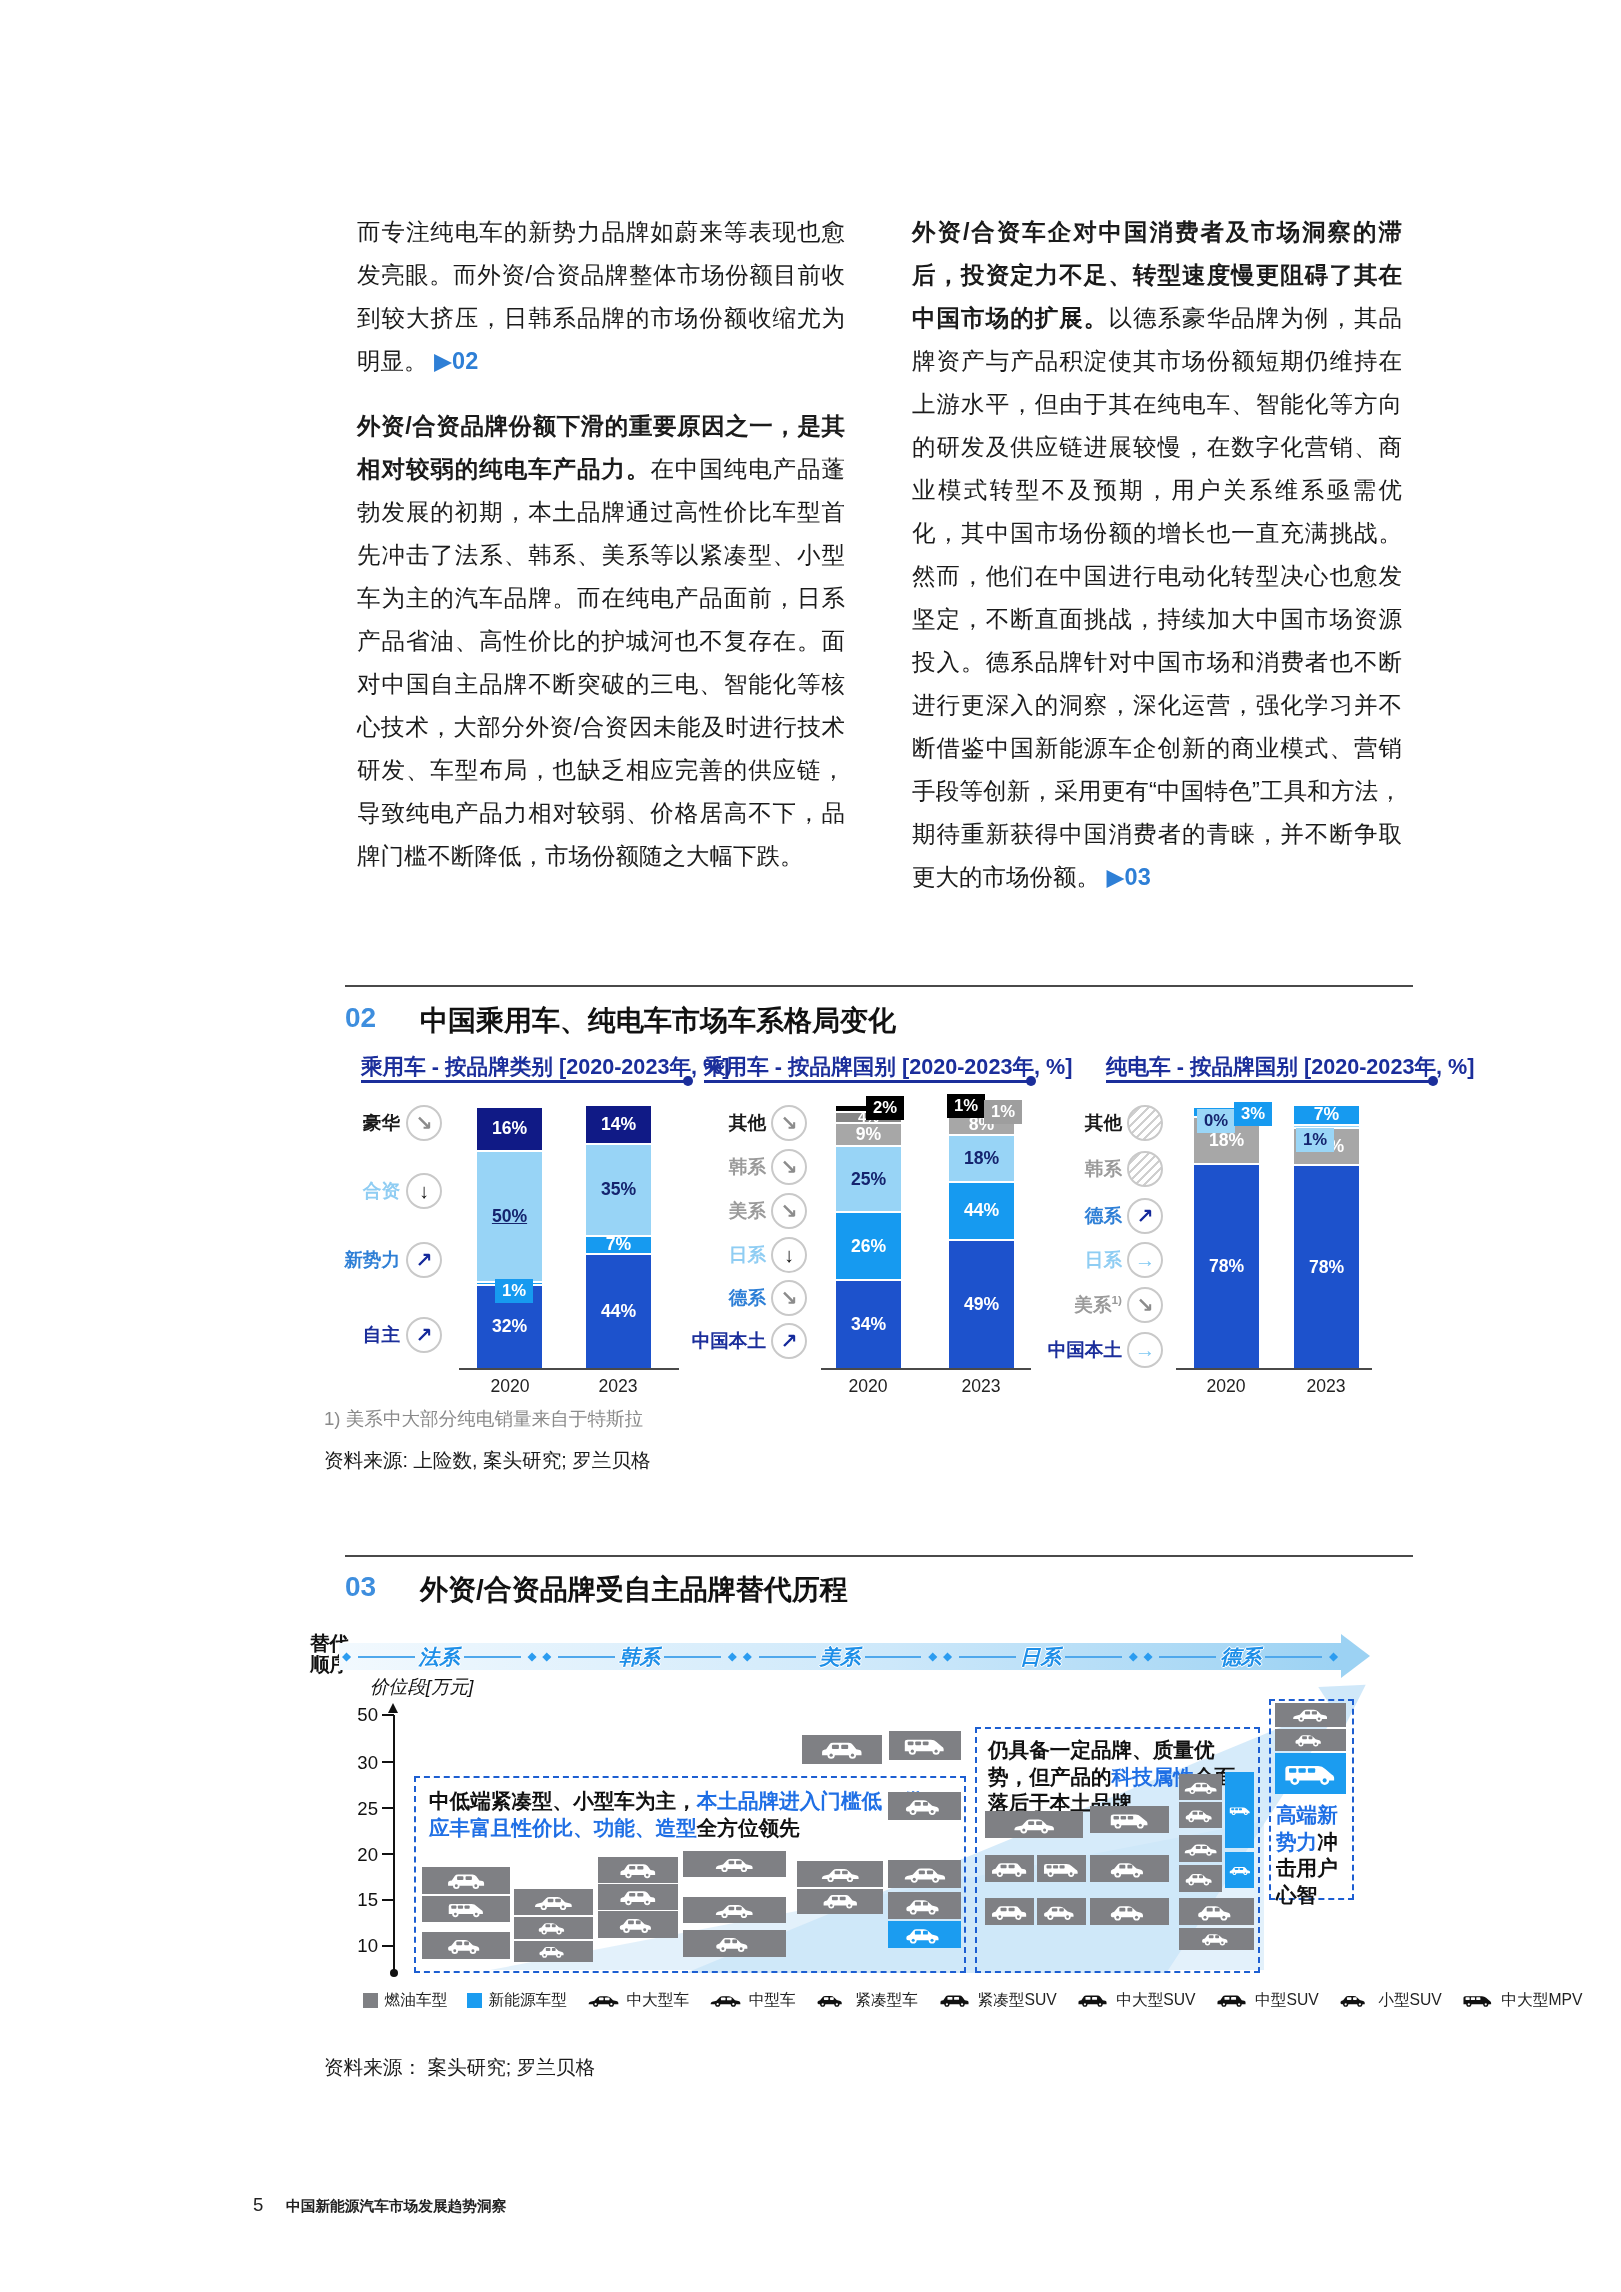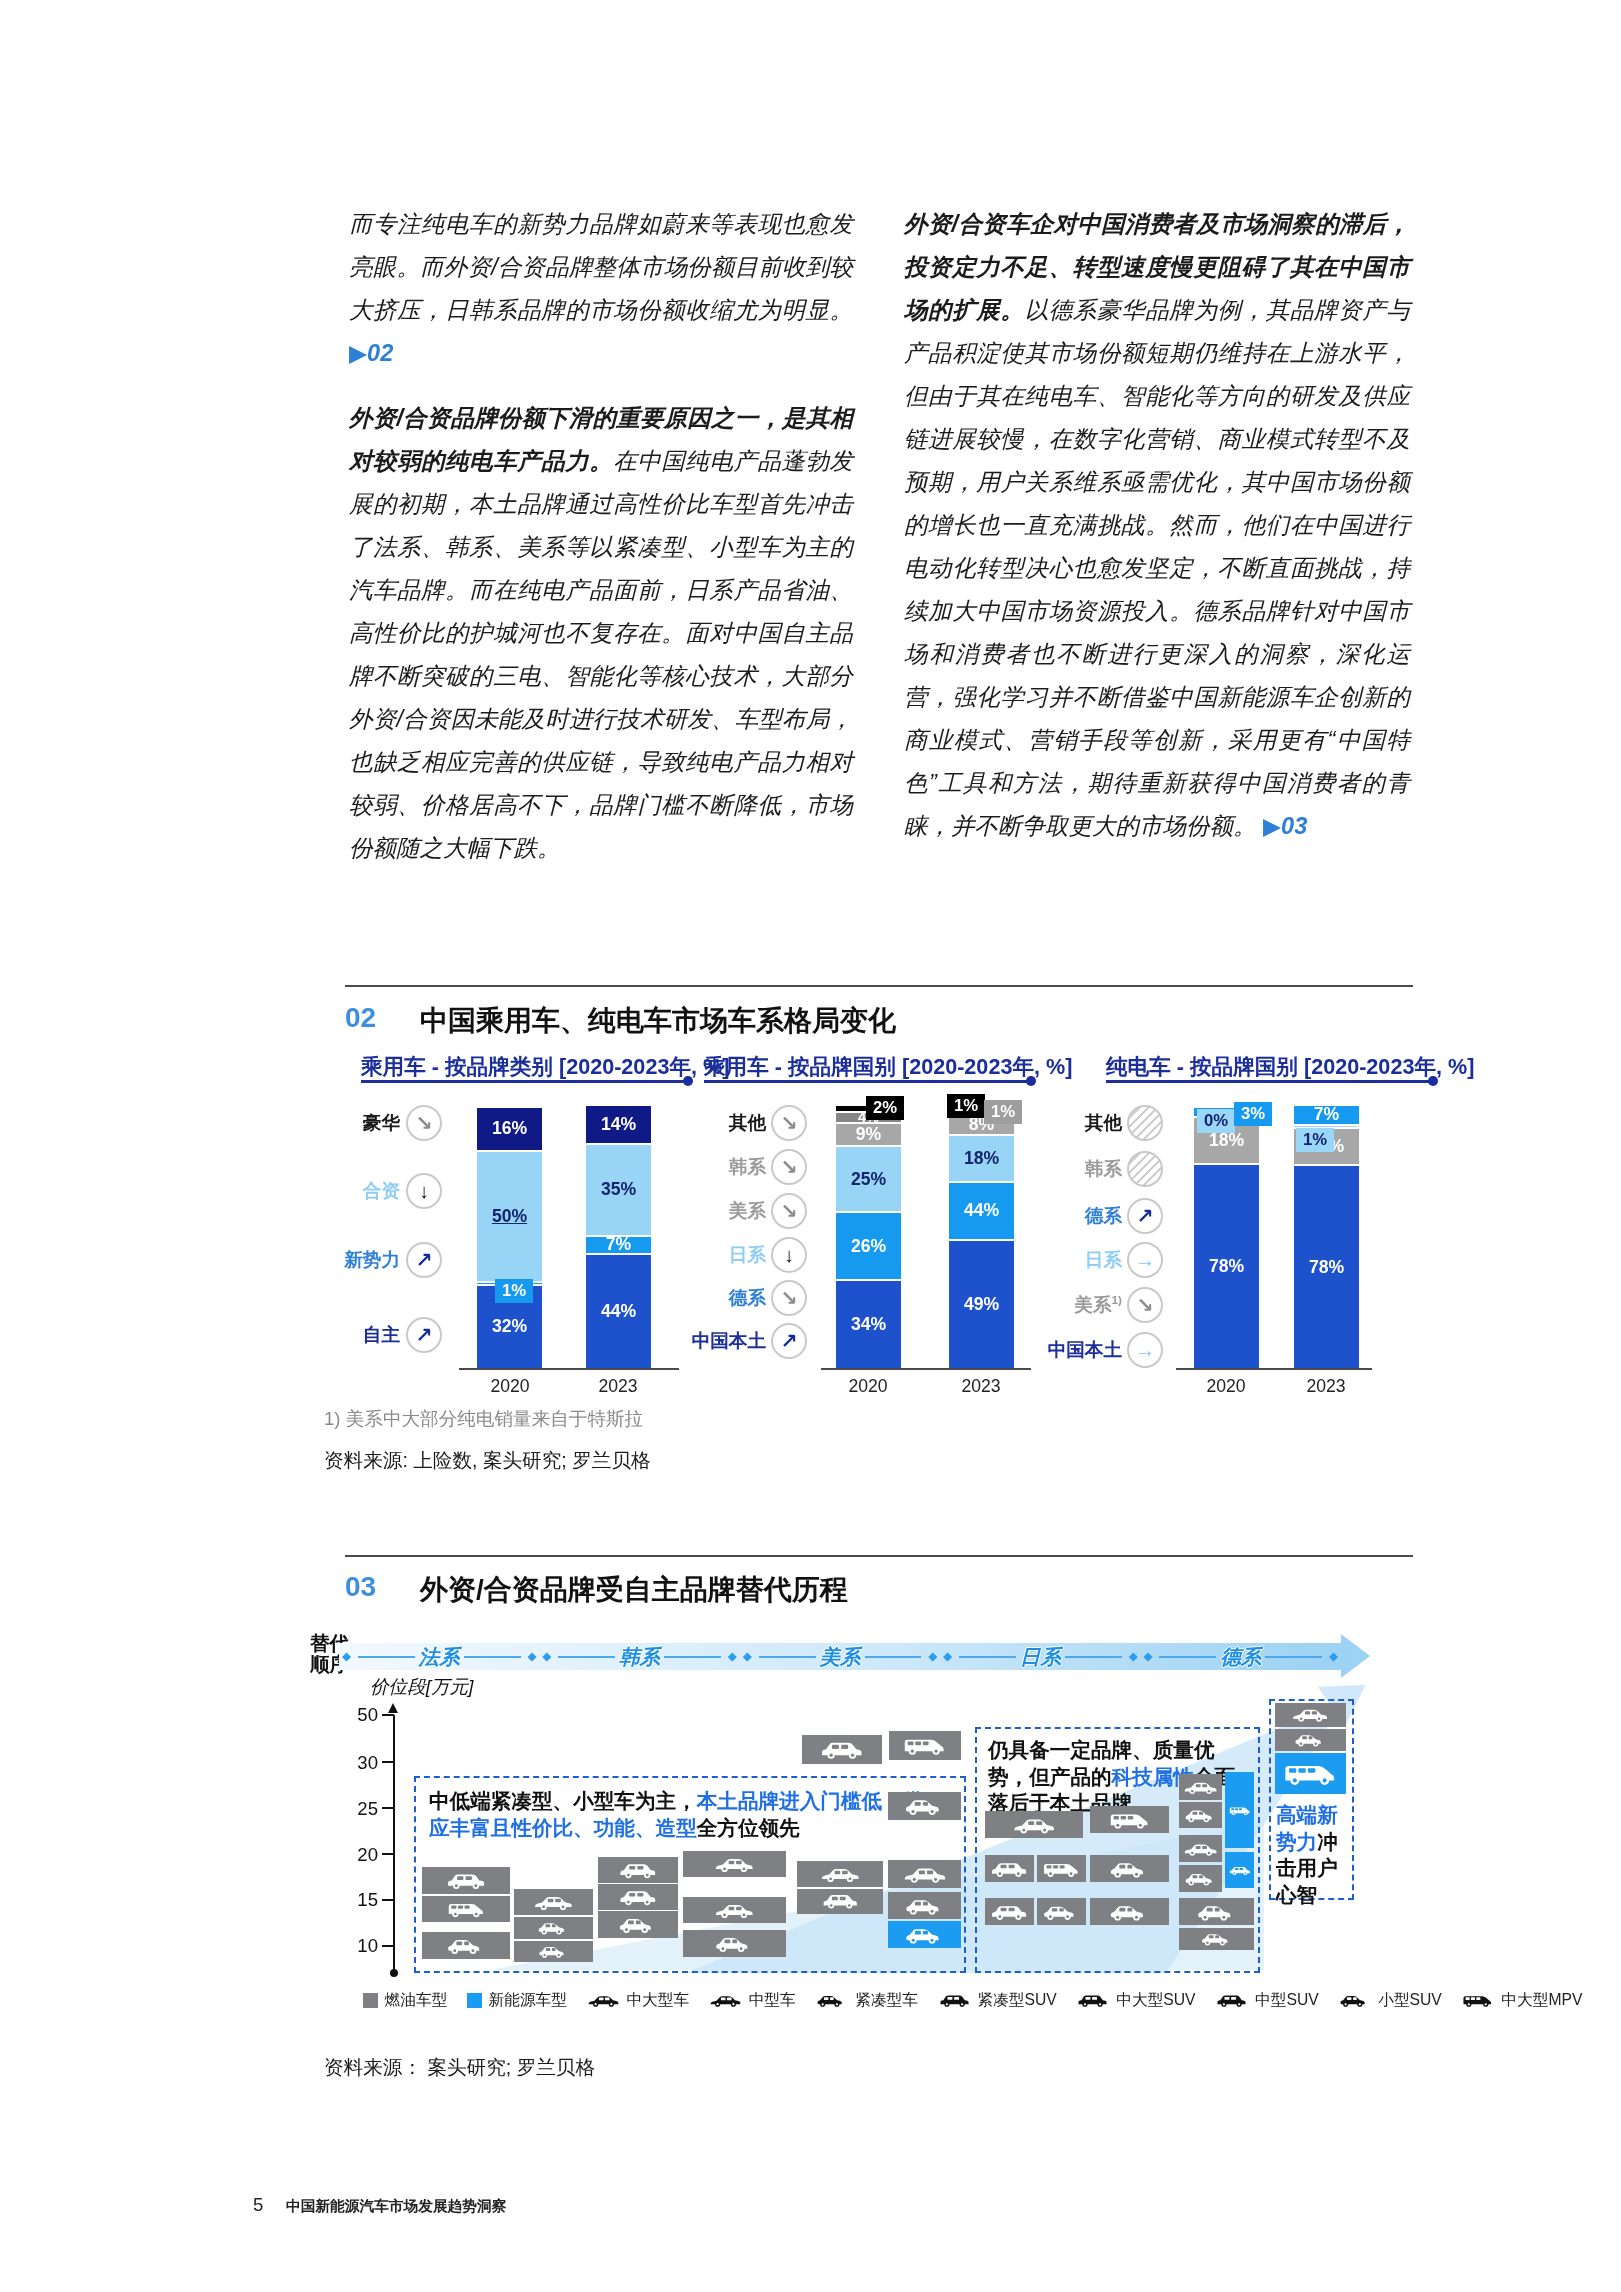--- a/index.html
+++ b/index.html
@@ -1,19 +1,19 @@
 <!DOCTYPE html>
 <html><head>
 <meta charset="utf-8">
 <style>
   html,body{margin:0;padding:0;background:#e8e8e8;}
   .page{position:relative;width:1621px;height:2293px;background:#fff;margin:0 auto;overflow:hidden;
         font-family:"Liberation Sans","DejaVu Sans",sans-serif;color:#1b1b1b;}
   .col{position:absolute;top:199px;font-size:23.5px;line-height:43px;text-align:justify;color:#1b1b1b;}
-  .col p{margin:4px;font-style:italic;}
+  .col p{margin:12px;}
   .col p + p{margin-top:21.6px;}
   .sep{position:absolute;left:345px;width:1068px;height:2px;background:#4a4a4a;}
   .fig-num{position:absolute;left:345px;font-size:28px;font-weight:700;color:#3E8EDE;}
   .fig-title{position:absolute;left:420px;font-size:28px;font-weight:700;color:#111;}
   .ctitle{position:absolute;font-size:21.6px;font-weight:700;color:#1B2E9B;white-space:nowrap;}
   .cunder{position:absolute;height:2.9px;background:#1B2E9B;}
   .cdot{position:absolute;width:9.8px;height:9.8px;border-radius:50%;background:#1B2E9B;}
   .lglab{position:absolute;font-size:18.6px;font-weight:700;text-align:right;}
   .lglab sup{font-size:11.8px;}
   .lgcir{position:absolute;width:32px;height:32px;border-radius:50%;background:#fff;border:2px solid #C9C9C9;

